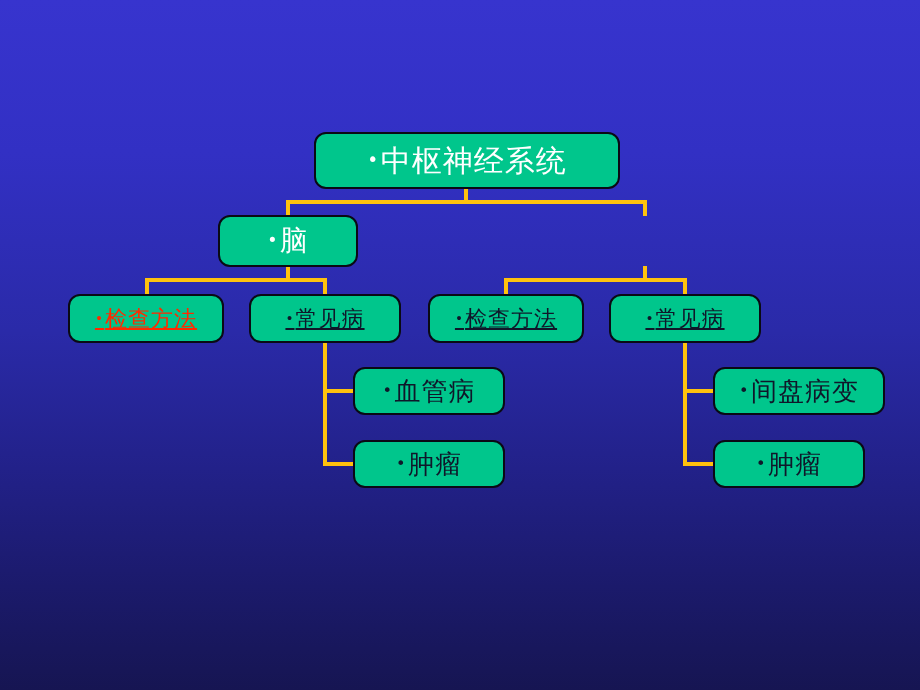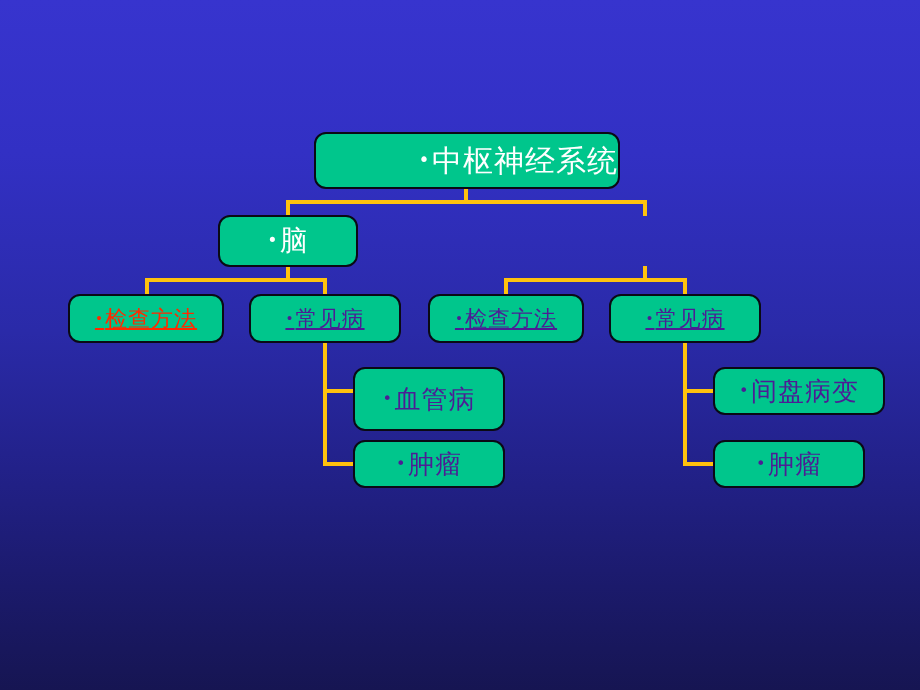--- a/index.html
+++ b/index.html
@@ -43,21 +43,21 @@
   }
   .node .txt::before {
     content: "\2022";
     font-size: 0.62em;
     vertical-align: 0.22em;
     margin-right: 0.08em;
   }
 
   
   .t-white { color: #FFFFFF; }
-  .t-yellow { color: #4c1d95; }
+  .t-yellow { color: #0f172a; }
   .t-red { color: #FF2A00; }
 
   
   .lvl0 .txt { font-size: 30px; }
   .lvl1 .txt { font-size: 28px; }
   .lvl2 .txt { font-size: 22px; text-decoration: underline; }
   .lvl3 .txt { font-size: 26px; }
 </style>
 </head>
 <body>
@@ -93,21 +93,21 @@
   <div class="conn" style="left:323px; top:389px; width:32px; height:4px;"></div>
 
   <div class="conn" style="left:323px; top:462px; width:32px; height:4px;"></div>
 
   <div class="conn" style="left:683px; top:343px; width:4px; height:123px;"></div>
 
   <div class="conn" style="left:683px; top:389px; width:32px; height:4px;"></div>
 
   <div class="conn" style="left:683px; top:462px; width:32px; height:4px;"></div>
 
-  <div class="node lvl0" style="left:314px; top:132px; width:306px; height:57px;justify-content:flex-end;">
+  <div class="node lvl0" style="left:314px; top:132px; width:306px; height:57px;">
     <span class="txt t-white">中枢神经系统</span>
   </div>
 
   <div class="node lvl1" style="left:218px; top:215px; width:140px; height:52px;">
     <span class="txt t-white">脑</span>
   </div>
 
 
   <div class="node lvl2" style="left:68px; top:294px; width:156px; height:49px;">
     <span class="txt t-red">检查方法</span>
@@ -118,21 +118,21 @@
   </div>
 
   <div class="node lvl2" style="left:428px; top:294px; width:156px; height:49px;">
     <span class="txt t-yellow">检查方法</span>
   </div>
 
   <div class="node lvl2" style="left:609px; top:294px; width:152px; height:49px;">
     <span class="txt t-yellow">常见病</span>
   </div>
 
-  <div class="node lvl3" style="left:353px; top:367px; width:152px; height:64px;">
+  <div class="node lvl3" style="left:353px; top:367px; width:152px; height:48px;">
     <span class="txt t-yellow">血管病</span>
   </div>
 
   <div class="node lvl3" style="left:353px; top:440px; width:152px; height:48px;">
     <span class="txt t-yellow">肿瘤</span>
   </div>
 
   <div class="node lvl3" style="left:713px; top:367px; width:172px; height:48px;">
     <span class="txt t-yellow">间盘病变</span>
   </div>

